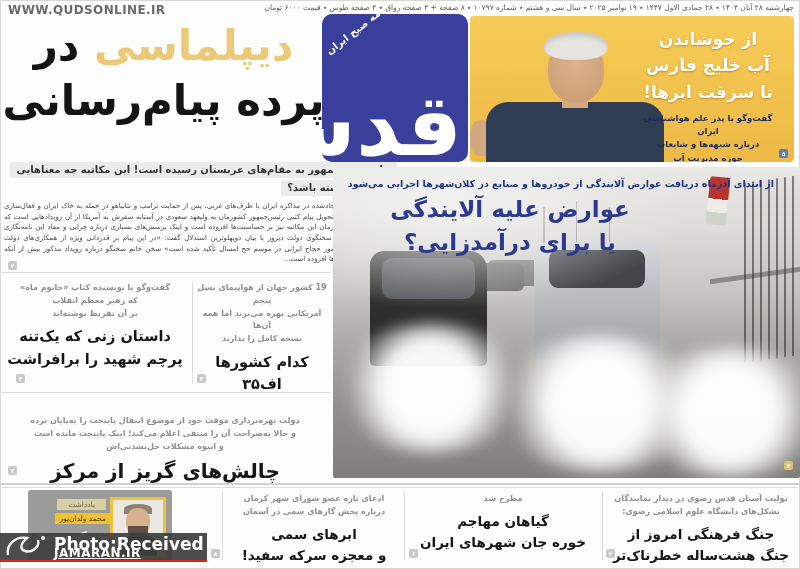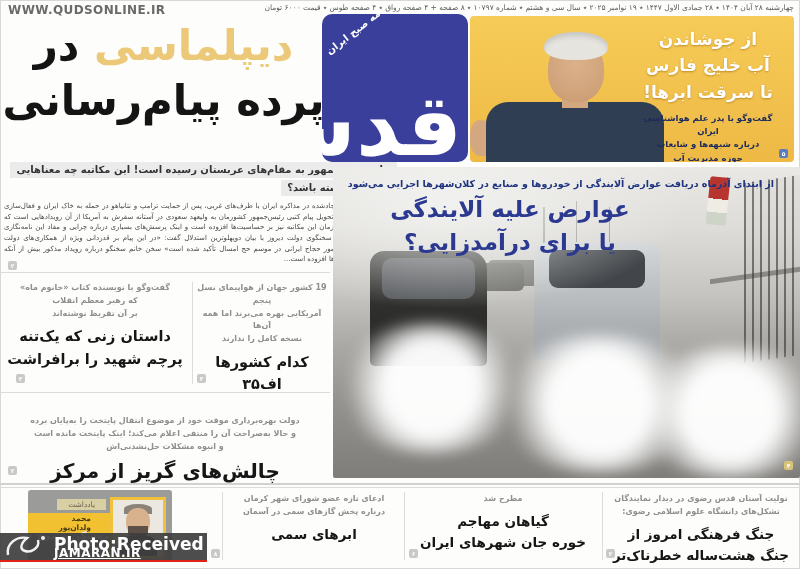--- a/index.html
+++ b/index.html
@@ -69,21 +69,21 @@
   .story.big .head{font-size:20px;margin-top:3px;}
   .story.sm .head{font-size:13.5px;}
   
   .note{left:28px;top:490px;width:144px;height:72px;background:#9b9b99;border-radius:3px;overflow:hidden;}
   .note .pic{position:absolute;right:6px;top:7px;width:50px;height:56px;background:#ebe8e2;border:3px solid #f0c23c;box-sizing:content-box;}
   .face{position:absolute;left:13px;top:8px;width:24px;height:28px;background:#d8b28d;border-radius:46%;}
   .hairline{position:absolute;left:11px;top:4px;width:28px;height:10px;background:#8c8378;border-radius:50% 50% 0 0;}
   .beard{position:absolute;left:15px;top:26px;width:20px;height:12px;background:#5c5048;border-radius:0 0 46% 46%;}
   .shirt{position:absolute;left:6px;top:36px;width:38px;height:20px;background:#3c3a38;border-radius:10px 10px 0 0;}
   .note .tag{position:absolute;right:66px;top:9px;background:#d8d0a2;color:#6a6252;font-size:7.5px;padding:1px 11px;direction:rtl;}
-  .note .who{position:absolute;right:62px;top:23px;background:#f2c132;color:#4a3a10;font-size:7.5px;font-weight:bold;padding:1px 19px;direction:rtl;}
+  .note .who{position:absolute;right:62px;top:23px;background:#f2c132;color:#4a3a10;font-size:7.5px;font-weight:normal;padding:1px 4px;direction:rtl;}
   .note .nh{position:absolute;right:62px;top:39px;width:114px;color:#fff;font-size:10.5px;font-weight:900;direction:rtl;white-space:nowrap;overflow:hidden;}
   
   .wm{left:0;top:533px;width:207px;height:27px;background:rgba(62,62,62,.92);color:#fff;}
   .wm .t1{position:absolute;left:54px;top:1px;font-size:17px;font-weight:bold;}
   .wm .t2{position:absolute;left:54px;top:13px;font-size:12px;font-weight:800;letter-spacing:.5px;text-decoration:underline;}
   .redline{left:0;top:560px;width:207px;height:2px;background:#df2317;}
 </style>
 </head>
 <body>
 
@@ -225,20 +225,21 @@
   </div>
   <div class="abs badge" style="left:409px;top:549px;">۶</div>
 
   <div class="abs story sm" style="left:230px;top:493px;width:168px;">
     <div class="kick">
       <div>ادعای تازه عضو شورای شهر کرمان</div>
       <div>درباره پخش گازهای سمی در آسمان</div>
     </div>
     <div class="head">
       <div>ابرهای سمی</div>
+      <div>و معجزه سرکه سفید!</div>
     </div>
   </div>
   <div class="abs badge" style="left:211px;top:549px;">۸</div>
 
   <div class="abs note">
     <div class="pic">
       <div class="hairline"></div>
       <div class="face"></div>
       <div class="beard"></div>
       <div class="shirt"></div>

